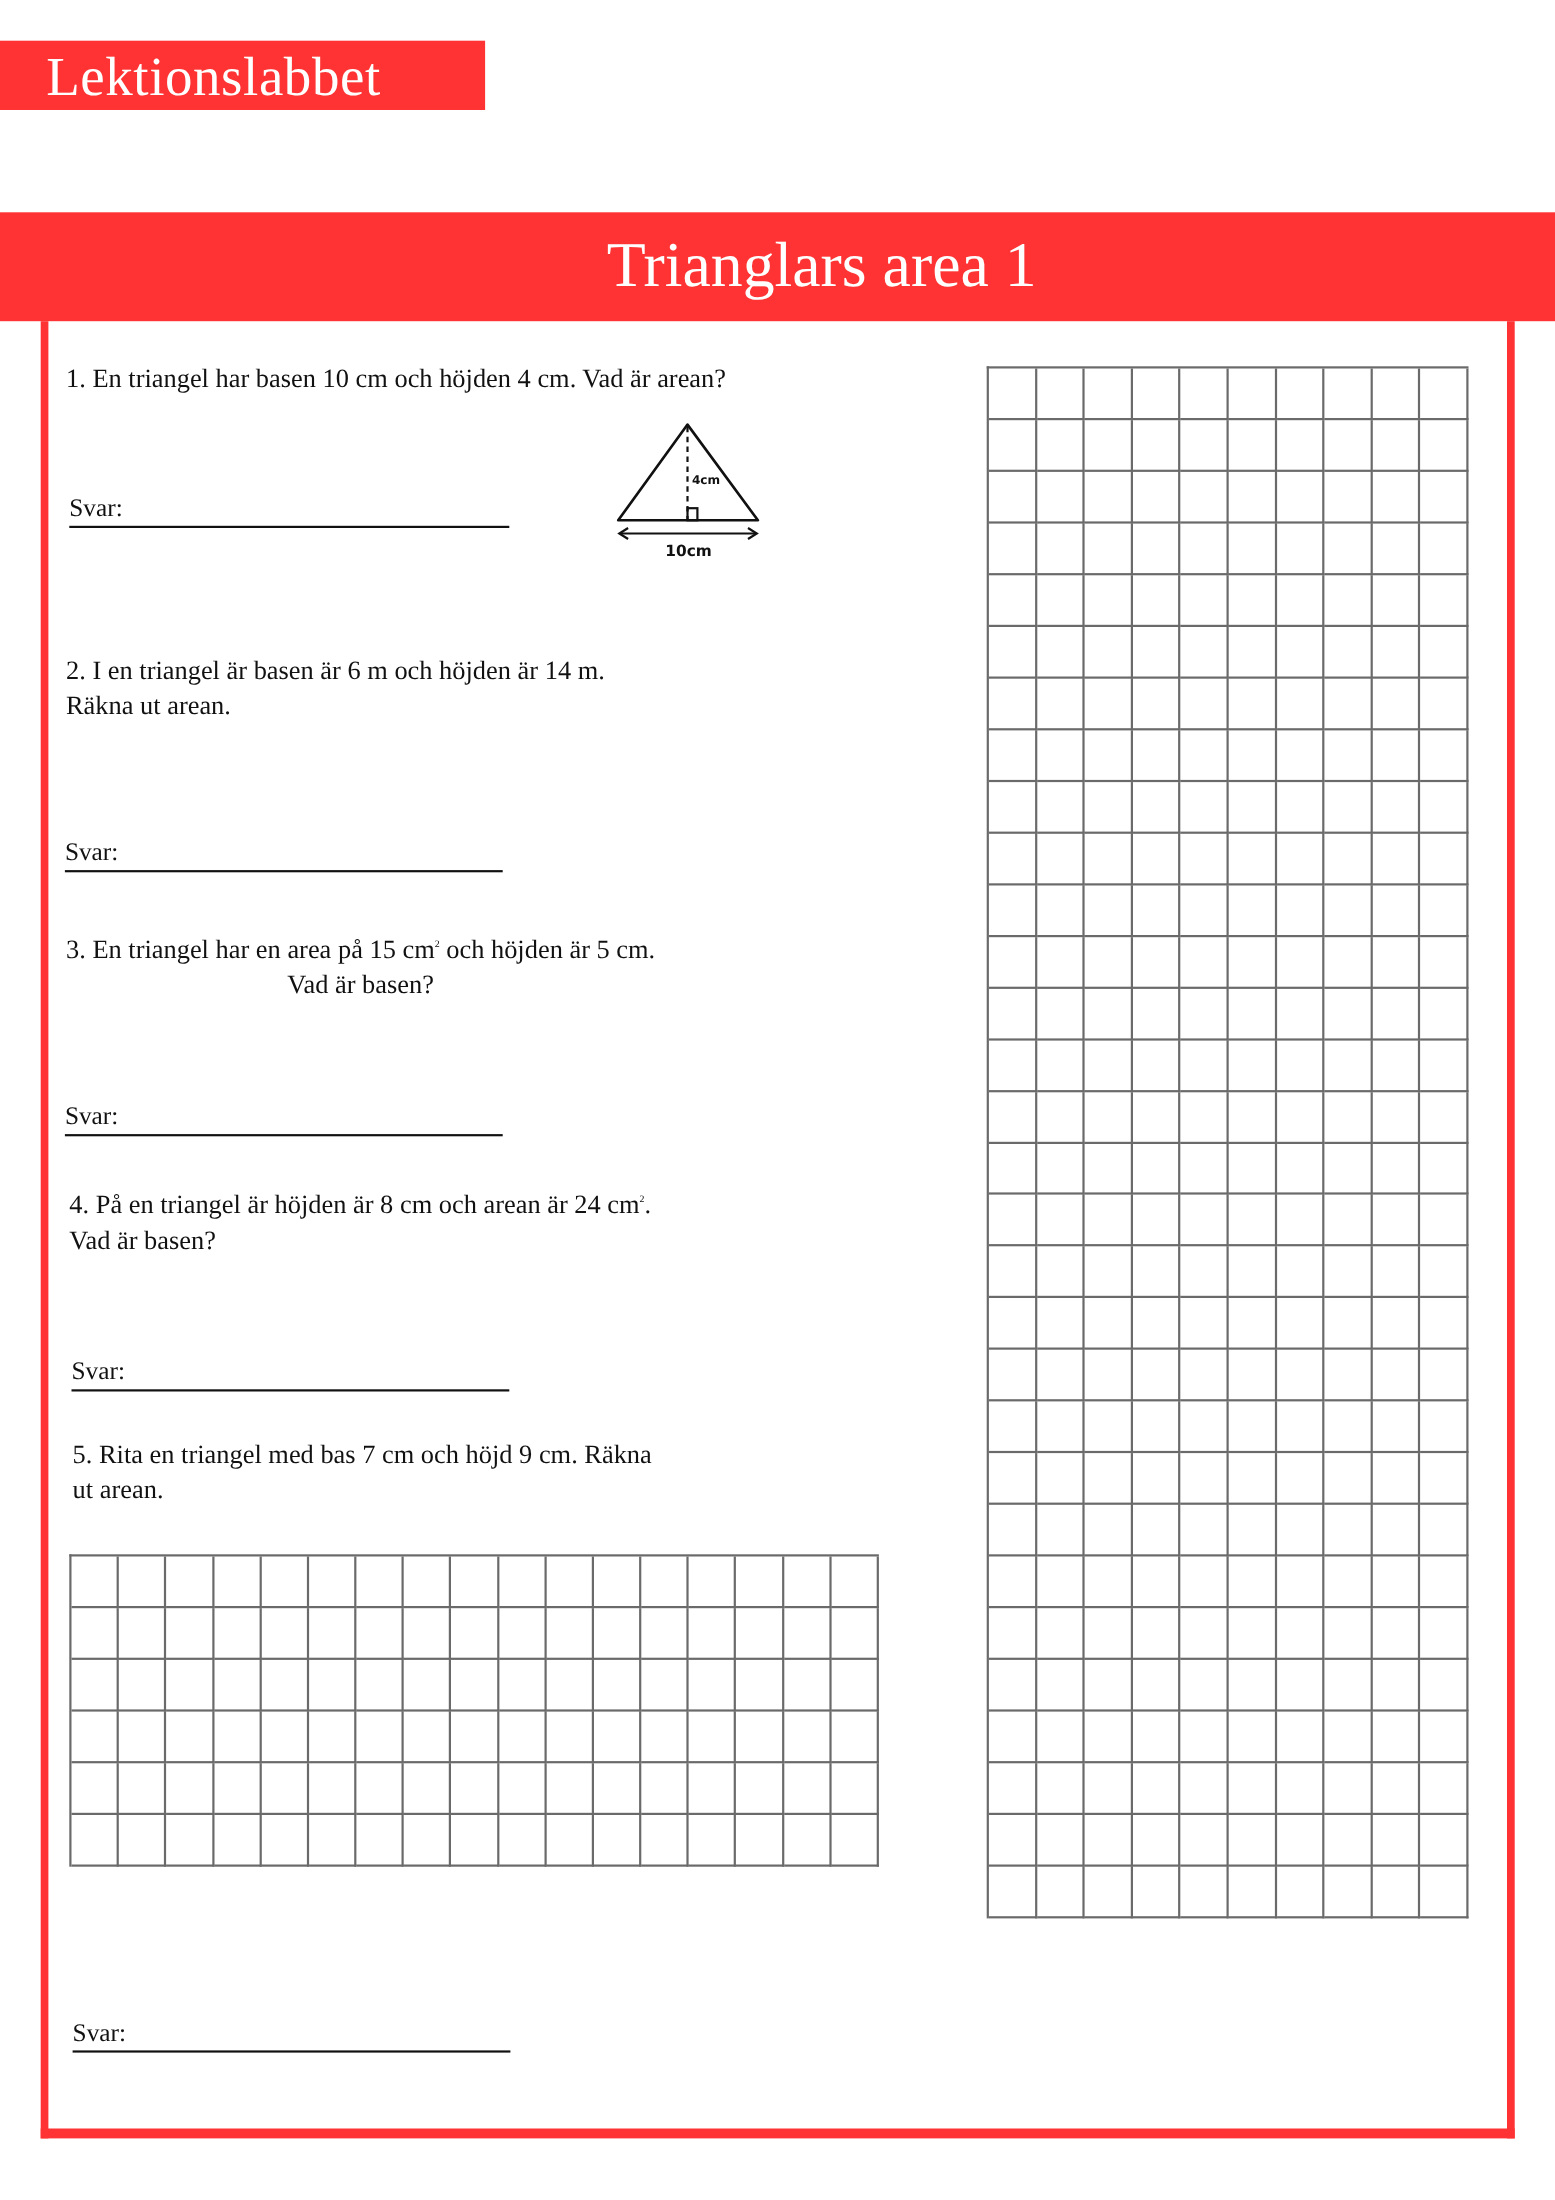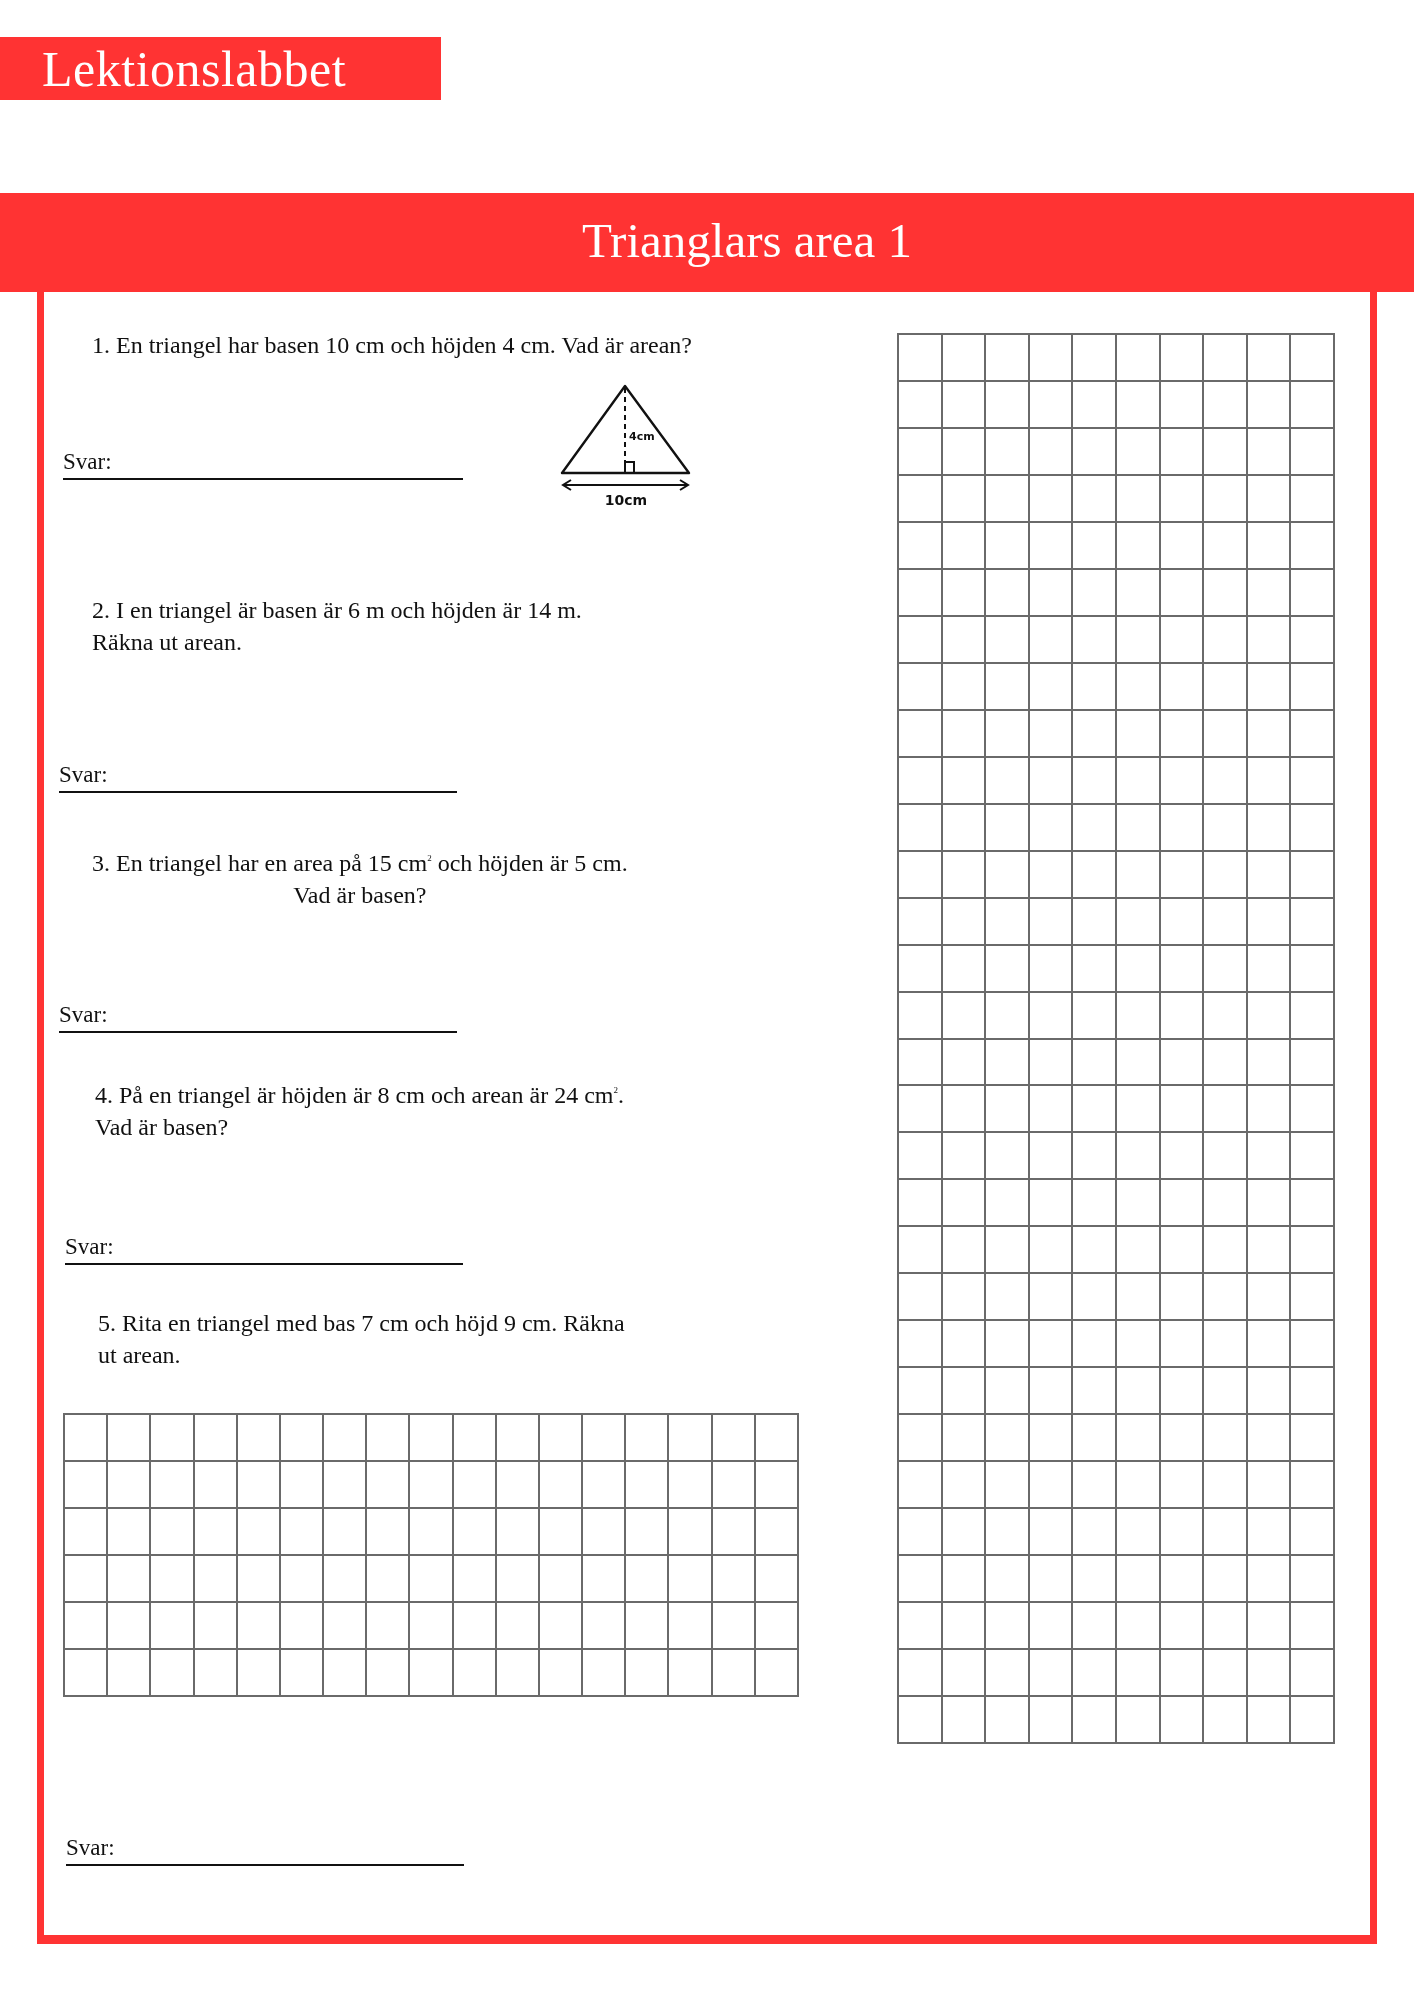--- a/index.html
+++ b/index.html
@@ -2,23 +2,23 @@
 <html><head>
 <meta charset="utf-8">
 <style>
   html, body { margin: 0; padding: 0; background: #ffffff; }
   body { width: 1414px; height: 2000px; position: relative; overflow: hidden;
          font-family: "Liberation Serif", "DejaVu Serif", serif; color: #111; }
   .abs { position: absolute; }
   .brand { left: 0; top: 37px; width: 441px; height: 63px; background: #ff3333; }
   .brand-text { position: absolute; left: 42px; top: 4px; font-size: 50px; line-height: 56px; color: #ffffff; white-space: nowrap; letter-spacing: 0.5px; }
   .titlebar { left: 0; top: 193px; width: 1414px; height: 99px; background: #ff3333; }
-  .title-text { position: absolute; left: 0; right: 0; top: 17px; text-align: center; font-size: 49px; line-height: 62px; color: #fff; padding-left: 80px; }
+  .title-text { position: absolute; left: 0; right: 0; top: 17px; text-align: center; font-size: 58px; line-height: 62px; color: #fff; padding-left: 80px; }
   .frame { left: 37px; top: 292px; width: 1340px; height: 1652px; border-left: 7px solid #ff3333; border-right: 7px solid #ff3333; border-bottom: 9px solid #ff3333; box-sizing: border-box; }
-  .q { font-size: 24px; line-height: 32px; white-space: nowrap; color: #111; margin-left: 32px; }
+  .q { font-size: 24px; line-height: 32px; white-space: nowrap; color: #111; }
   .q sup { font-size: 9px; vertical-align: 10px; }
   .svar { position: absolute; width: 400px; height: 34px; border-bottom: 2px solid #111; text-align: right; }
   .svar span { position: absolute; left: 0; bottom: 3px; font-size: 23px; line-height: 26px; }
   .grid { position: absolute; display: grid; border-top: 2px solid #6a6a6a; border-left: 2px solid #6a6a6a; box-sizing: border-box; }
   .grid .cell { border-right: 2px solid #6a6a6a; border-bottom: 2px solid #6a6a6a; box-sizing: border-box; }
   .tri-fig { left: 553px; top: 380px; width: 145px; height: 130px; }
   .tri-label { font-family: "DejaVu Sans", sans-serif; font-weight: bold; }
 </style>
 </head>
 <body>

